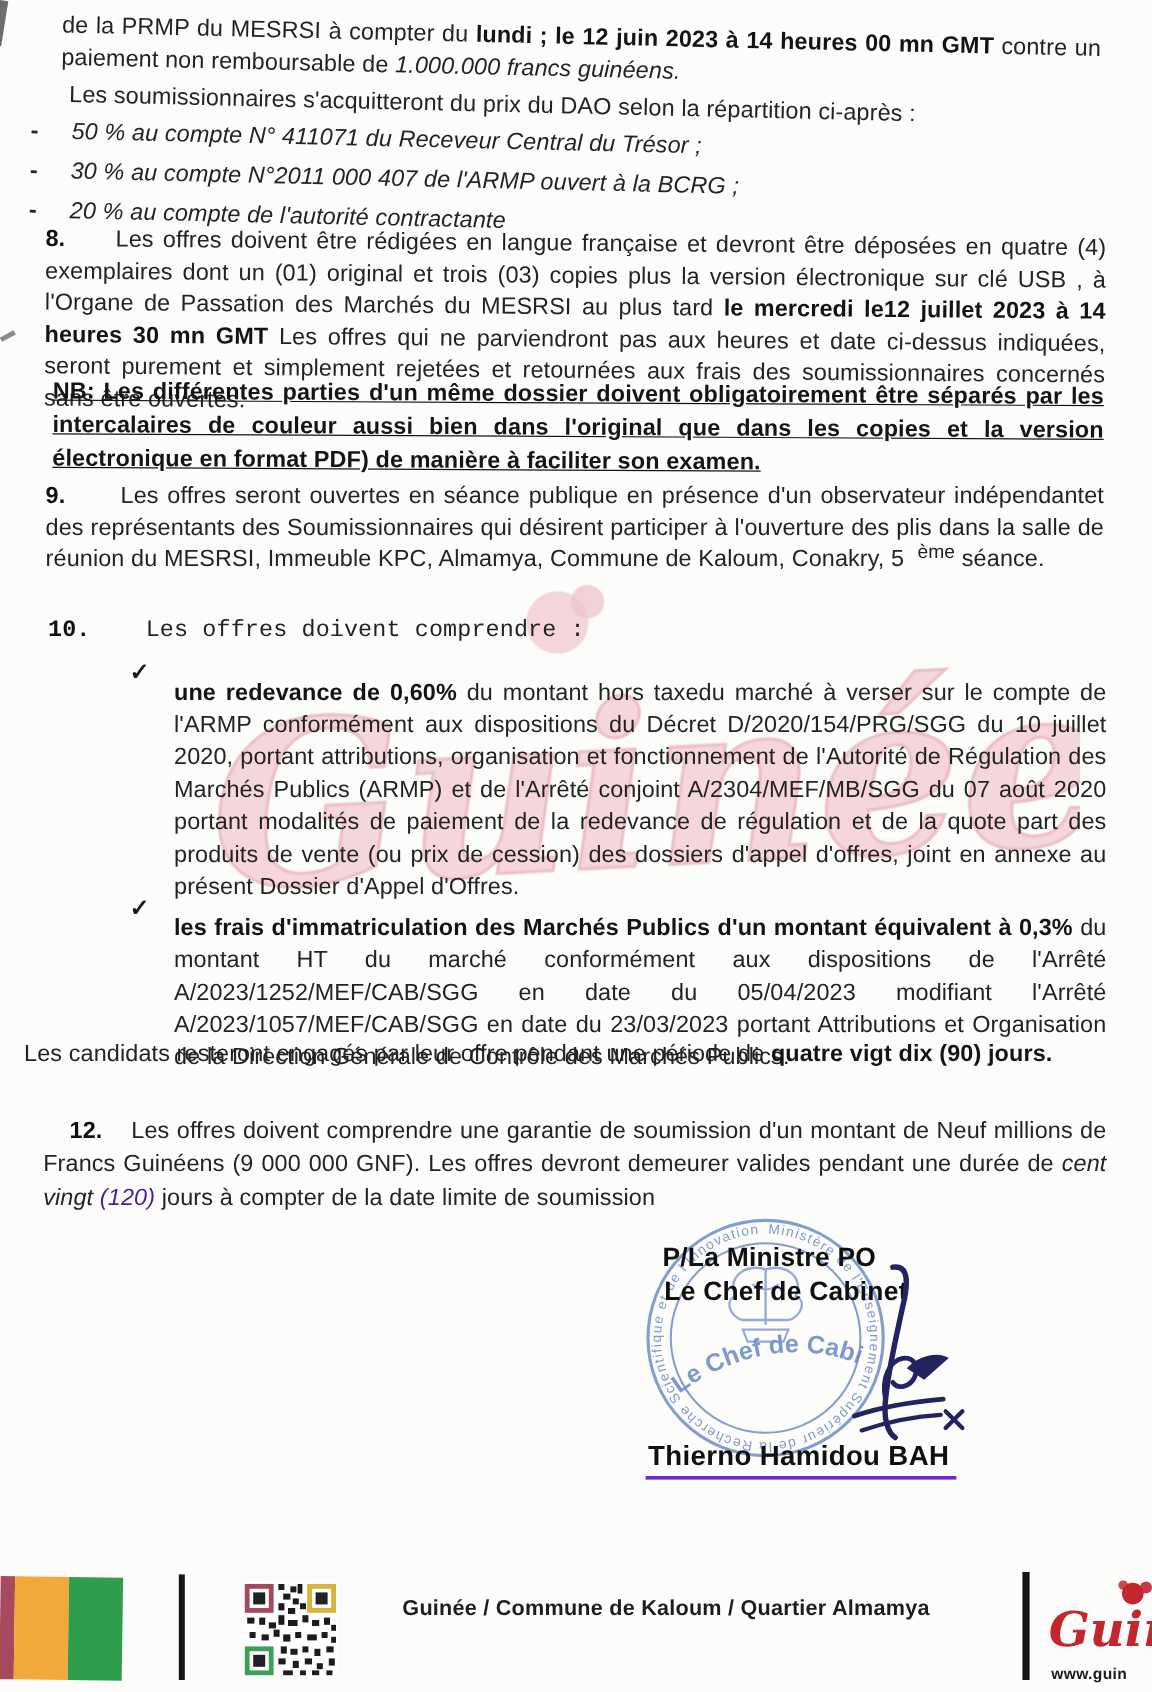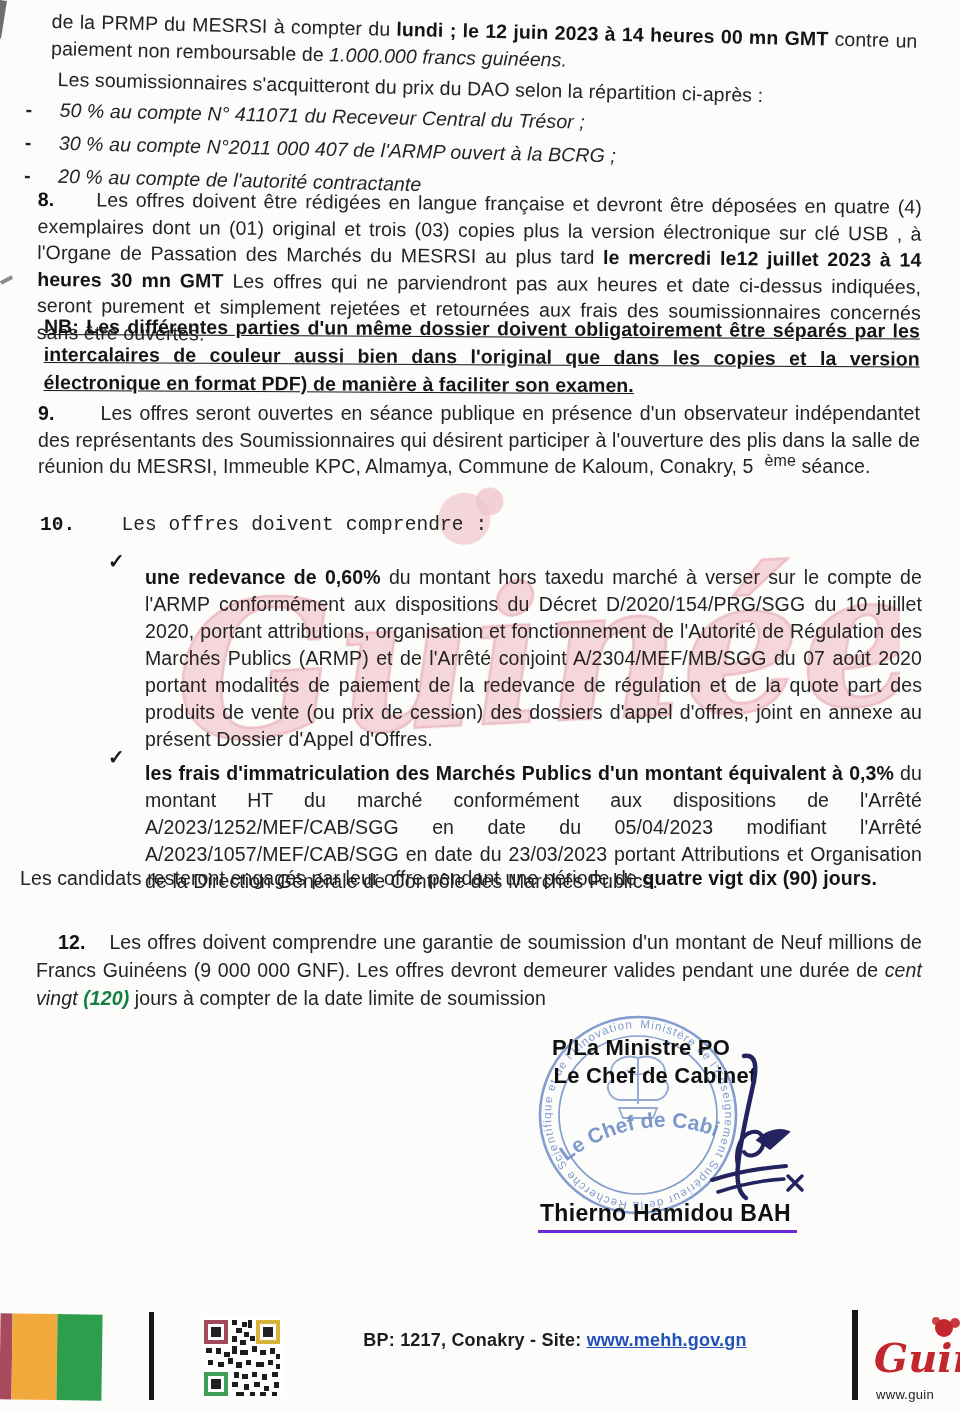--- a/index.html
+++ b/index.html
@@ -6,21 +6,21 @@
   body{
     width:960px;height:1410px;position:relative;overflow:hidden;
     background:#fcfcfb;
     font-family:"Liberation Sans", sans-serif;
     color:#232323;
   }
   .blk{position:absolute;z-index:2;font-size:19.5px;line-height:26.5px;letter-spacing:.1px;}
   .just{text-align:justify;}
   .b{font-weight:bold;color:#141414;}
   .i{font-style:italic;}
-  .bi{font-weight:bold;font-style:italic;color:#15803d;}
+  .bi{font-weight:normal;font-style:italic;color:#4c1d95;}
   .num{font-weight:bold;color:#111;display:inline-block;}
   .sup{font-size:16px;vertical-align:super;line-height:0;margin-left:11px;}
   
   .rot13{transform:rotate(1.3deg);transform-origin:0 0;}
   .rot05{transform:rotate(.5deg);transform-origin:0 0;}
   .rot03{transform:rotate(.3deg);transform-origin:0 0;}
   .dash-item{display:flex;line-height:33px;font-style:italic;}
   .dash-item .dash{width:34px;flex:0 0 34px;font-style:normal;font-weight:bold;padding-left:2px;}
   .nbblk{font-weight:bold;color:#151515;text-decoration:underline;line-height:28px;}
   .bullet{display:flex;}
@@ -31,21 +31,21 @@
   .signame{position:absolute;z-index:4;font-weight:bold;color:#101010;font-size:23px;letter-spacing:.3px;border-bottom:3px solid #6d28d9;padding:0 6px 3px 2px;}
   
   .wm{position:absolute;z-index:0;left:140px;top:430px;}
   
   .flag{position:absolute;top:1314px;left:0;width:102px;height:86px;display:flex;transform:rotate(.8deg);z-index:2;}
   .flag div{height:100%;}
   .fdiv{position:absolute;background:#161616;z-index:2;}
   .addr{position:absolute;left:318px;top:1328px;width:474px;text-align:center;z-index:2;
         font-size:18px;line-height:24px;font-weight:bold;color:#1d1d1d;letter-spacing:.2px;}
   .addr a{text-decoration:underline;}
-  .logosub{position:absolute;left:876px;top:1387px;z-index:2;font-size:13px;font-weight:normal;color:#1a1a1a;letter-spacing:.3px;white-space:nowrap;}
+  .logosub{position:absolute;left:876px;top:1387px;z-index:2;font-size:13px;font-weight:bold;color:#1a1a1a;letter-spacing:.3px;white-space:nowrap;}
   .artifact{position:absolute;z-index:1;}
 </style>
 </head>
 <body>
 
 <svg class="wm" width="760" height="390" viewBox="0 0 760 390">
   <g transform="rotate(-3 380 195)" opacity="0.72">
     <text x="34" y="292" font-family="DejaVu Serif, serif" font-style="italic" font-weight="bold" font-size="188" fill="#f3c7cd" stroke="#e7a6b1" stroke-width="2.5">Guinée</text>
     <circle cx="330" cy="86" r="26" fill="#eeb6bf" opacity=".8"></circle>
     <circle cx="356" cy="70" r="14" fill="#eab0ba" opacity=".8"></circle>
@@ -212,23 +212,21 @@
     <rect x="62" y="68" width="5" height="5"></rect>
       <rect x="72" y="64" width="5" height="6"></rect>
     <rect x="34" y="74" width="8" height="4"></rect>
       <rect x="48" y="74" width="5" height="4"></rect>
       <rect x="58" y="74" width="6" height="4"></rect>
       <rect x="70" y="74" width="5" height="4"></rect>
   </g>
 </svg>
 
 <div class="addr">
-  <div>
-    <span>BP: 1217, Conakry - Site: </span><a href="#" style="color:#2050b8;">www.mehh.gov.gn</a>
-  </div>
+  <div>Guinée / Commune de Kaloum / Quartier Almamya</div>
 </div>
 
 <div class="fdiv" style="left:852px;top:1310px;width:6px;height:90px;"></div>
 
 <svg style="position:absolute;left:872px;top:1316px;z-index:2;" width="120" height="70" viewBox="0 0 120 70">
   <g fill="#c1272d">
     <circle cx="72" cy="12" r="9"></circle>
     <circle cx="83" cy="7" r="5" opacity=".9"></circle>
     <circle cx="64" cy="5" r="4" opacity=".85"></circle>
   </g>

